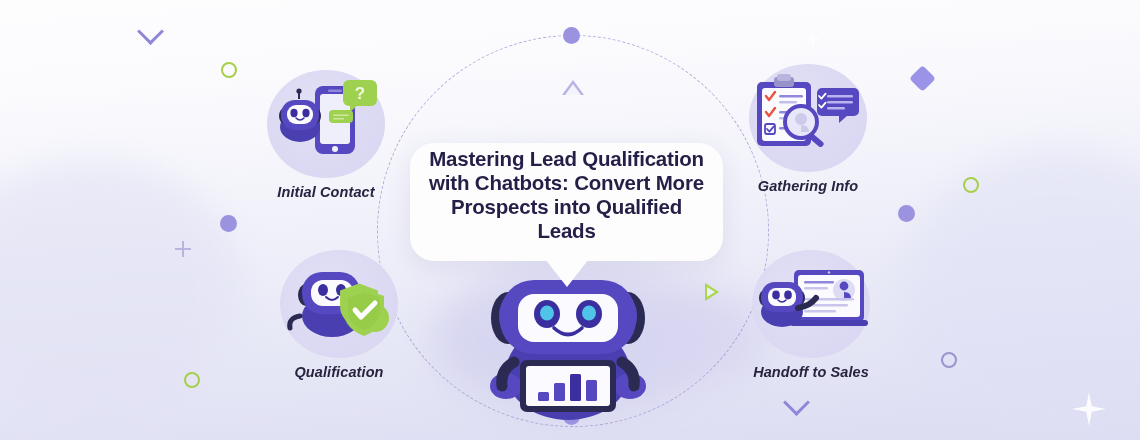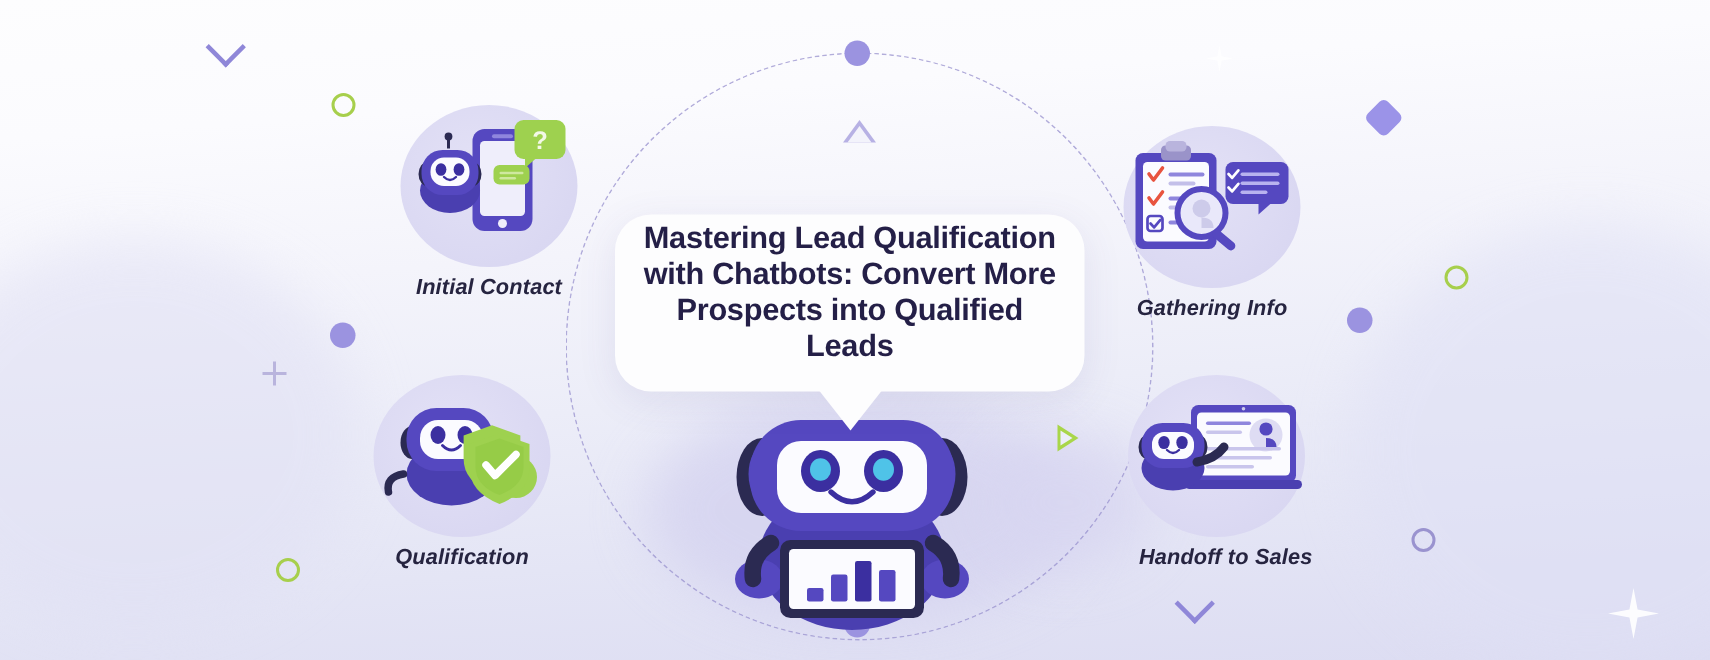--- a/index.html
+++ b/index.html
@@ -122,21 +122,21 @@
         <text x="93" y="29" font-family="Liberation Sans, sans-serif" font-size="17" font-weight="bold" fill="#f2f8e6" text-anchor="middle">?</text>
 
         <rect x="62" y="40" width="24" height="13" rx="4" fill="#9ed14f"></rect>
         <rect x="66" y="44.5" width="16" height="1.6" rx=".8" fill="#cfe8a0"></rect>
         <rect x="66" y="48" width="11" height="1.6" rx=".8" fill="#cfe8a0"></rect>
       </svg>
     </div>
     <div class="label">Initial Contact</div>
   </div>
 
-  <div class="node" style="left:748px;top:84px;width:120px;">
+  <div class="node" style="left:748px;top:64px;width:120px;">
     <div class="circle">
       <svg width="118" height="108" viewBox="0 0 118 108">
 
         <rect x="8" y="18" width="54" height="64" rx="5" fill="#5548c0"></rect>
         <rect x="13" y="24" width="44" height="53" rx="3" fill="#fbfbff"></rect>
         <rect x="25" y="13" width="20" height="10" rx="3" fill="#9a93c9"></rect>
         <rect x="28" y="10" width="14" height="7" rx="3" fill="#b9b4dd"></rect>
 
         <rect x="30" y="31" width="24" height="2.6" rx="1.3" fill="#8f86dd"></rect>
         <rect x="30" y="37" width="18" height="2.6" rx="1.3" fill="#c3bfe9"></rect>
@@ -159,21 +159,21 @@
 
         <circle cx="52" cy="58" r="16" fill="#e9e8fa" stroke="#5548c0" stroke-width="4"></circle>
         <circle cx="52" cy="55" r="6" fill="#cdcbea"></circle>
         <path d="M52 68 q0 -7 0 -7 q8 0 8 7 z" fill="#cdcbea"></path>
         <rect x="62" y="68" width="18" height="6" rx="3" fill="#5548c0" transform="rotate(40 62 68)"></rect>
       </svg>
     </div>
     <div class="label">Gathering Info</div>
   </div>
 
-  <div class="node" style="left:248px;top:250px;width:120px;">
+  <div class="node" style="left:279px;top:250px;width:120px;">
     <div class="circle">
       <svg width="118" height="108" viewBox="0 0 118 108">
 
         <ellipse cx="52" cy="66" rx="30" ry="21" fill="#4a3fb0"></ellipse>
         <ellipse cx="26" cy="45" rx="8" ry="11" fill="#2b2a52"></ellipse>
         <ellipse cx="78" cy="45" rx="8" ry="11" fill="#2b2a52"></ellipse>
         <rect x="22" y="22" width="58" height="42" rx="20" fill="#5548c0"></rect>
         <rect x="31" y="30" width="42" height="26" rx="12" fill="#fbfbff"></rect>
         <ellipse cx="43" cy="40" rx="5" ry="6" fill="#3b2fa0"></ellipse>
         <ellipse cx="61" cy="40" rx="5" ry="6" fill="#3b2fa0"></ellipse>
@@ -185,21 +185,21 @@
 
         <path d="M72 36 l22 -8 l22 8 v18 q0 18 -22 26 q-22 -8 -22 -26 z" transform="translate(-7,6) scale(.86) translate(6,4)" fill="#9ed14f"></path>
         <path d="M64 46 l20 -7 l20 7 v16 q0 16 -20 24 q-20 -8 -20 -24 z" fill="#9ed14f"></path>
         <path d="M68 48 l16 -5.6 l16 5.6 v13 q0 13 -16 19 q-16 -6 -16 -19 z" fill="#8cc63e" opacity=".45"></path>
         <path d="M75 60 l6 7 l14 -14" stroke="#ffffff" stroke-width="5" fill="none" stroke-linecap="round" stroke-linejoin="round"></path>
       </svg>
     </div>
     <div class="label">Qualification</div>
   </div>
 
-  <div class="node" style="left:747px;top:250px;width:128px;text-align:right;">
+  <div class="node" style="left:747px;top:250px;width:128px;">
     <div class="circle" style="margin-left:5px;">
       <svg width="118" height="108" viewBox="0 0 118 108">
 
         <rect x="42" y="20" width="70" height="52" rx="5" fill="#5548c0"></rect>
         <rect x="46" y="25" width="62" height="42" rx="3" fill="#fbfbff"></rect>
         <rect x="38" y="70" width="78" height="6" rx="3" fill="#4a3fb0"></rect>
         <circle cx="77" cy="22.5" r="1.2" fill="#cdcbea"></circle>
 
         <circle cx="92" cy="40" r="11" fill="#dedcf3"></circle>
         <circle cx="92" cy="36" r="4.4" fill="#5548c0"></circle>

